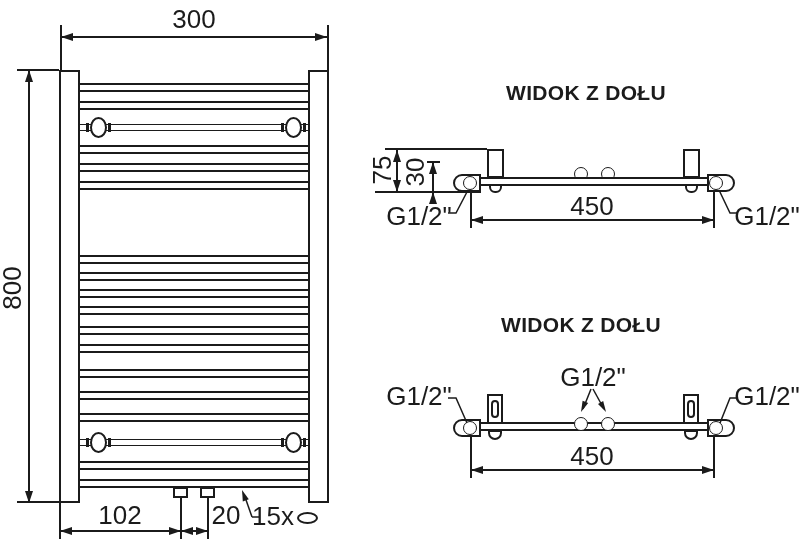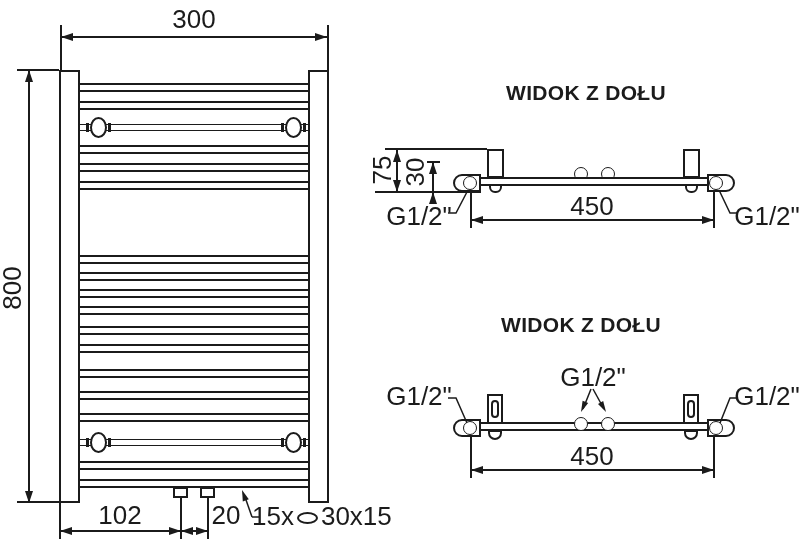--- a/index.html
+++ b/index.html
@@ -99,21 +99,20 @@
     <div class="ct dim" style="left:226px;top:516px;">20</div>
 
     <svg style="left:233px;top:483px;" width="32" height="38">
       <polygon points="9,7 15.8,16.2 9.8,18.4"></polygon>
       <line x1="12" y1="14" x2="19" y2="34"></line>
       <line x1="19" y1="34" x2="26" y2="34"></line>
     </svg>
     <div class="s dim" style="left:252px;top:502px;height:30px;display:flex;align-items:center;">
       <span>15x</span>
       <span class="oval"></span>
-      <span>30x15</span>
     </div>
   </div>
 
   <div>
     <div class="ct title" style="left:586px;top:93px;">WIDOK Z DOŁU</div>
 
     <div class="s ln" style="left:385px;top:148px;width:102px;height:1.5px;"></div>
     <div class="s ln" style="left:375px;top:191px;width:106px;height:1.5px;"></div>
 
     <div class="s thin" style="left:574px;top:167px;width:14px;height:14px;border-radius:50%;"></div>

